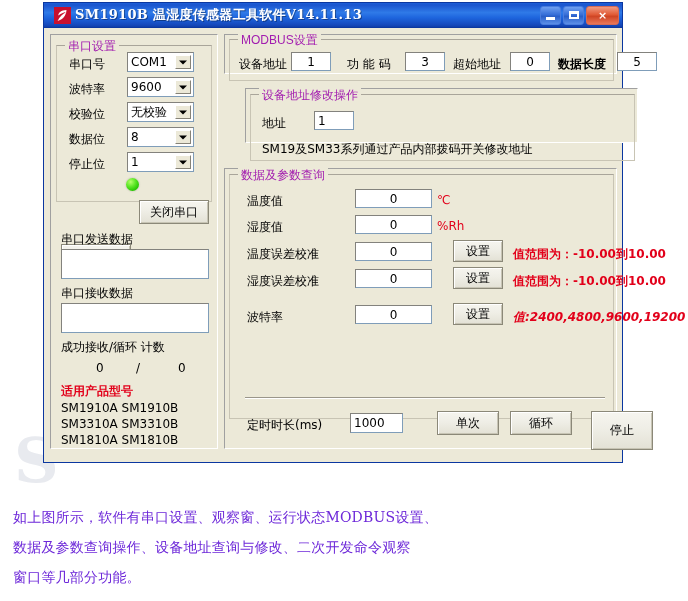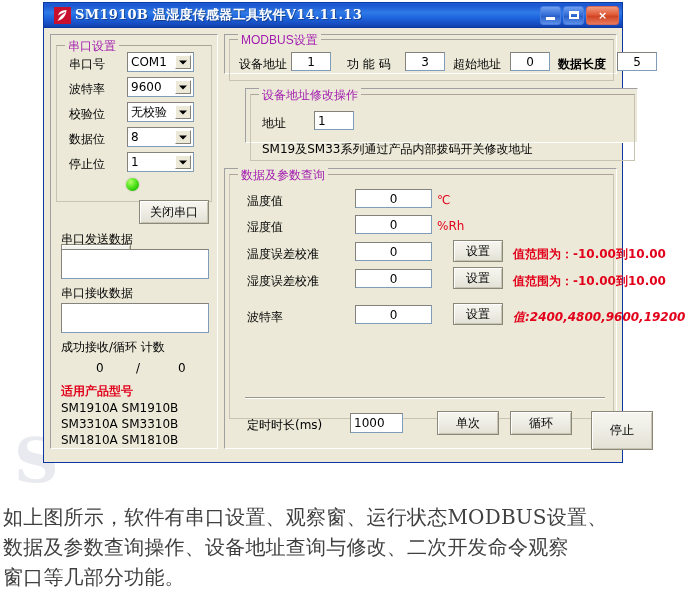--- a/index.html
+++ b/index.html
@@ -243,27 +243,27 @@
     position: absolute;
     height: 2px;
     border-top: 1px solid #9a968a;
     border-bottom: 1px solid #ffffff;
     box-sizing: border-box;
   }
 
   
   .caption {
     position: absolute;
-    left: 3px;
+    left: 13px;
     top: 502px;
     width: 676px;
     font-family: "DejaVu Serif", "Liberation Serif", serif;
-    font-size: 20px;
+    font-size: 14px;
     line-height: 30px;
-    color: #404040;
+    color: #6d28d9;
     z-index: 3;
     letter-spacing: 0.2px;
   }
 </style>
 </head>
 <body>
 
 <div id="root">
 
   <div class="wm wm-bl">S</div>

